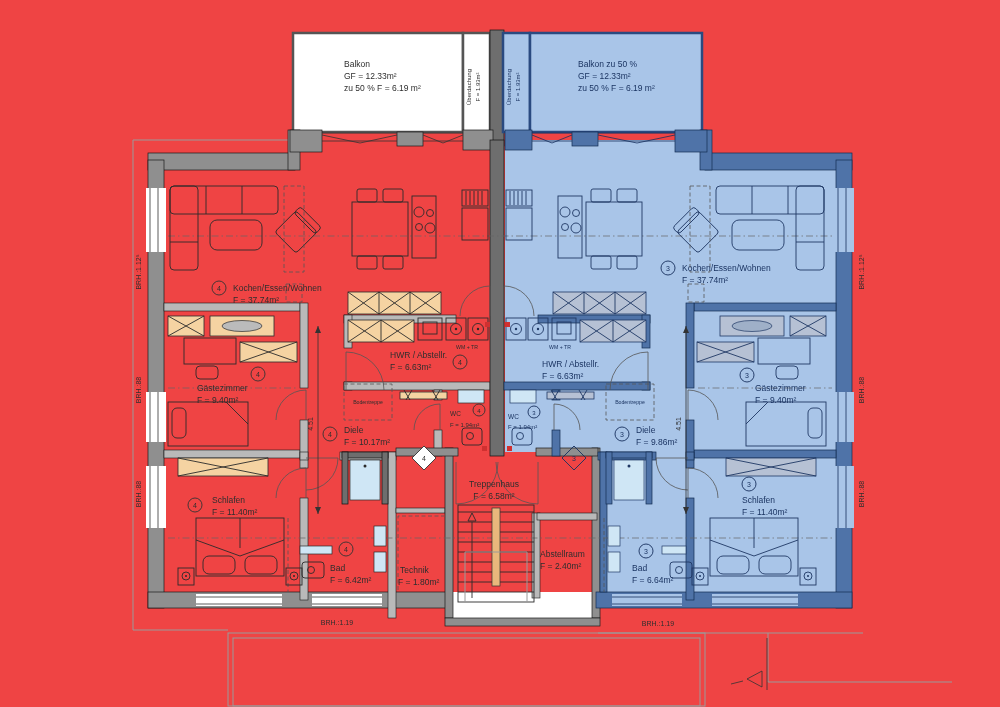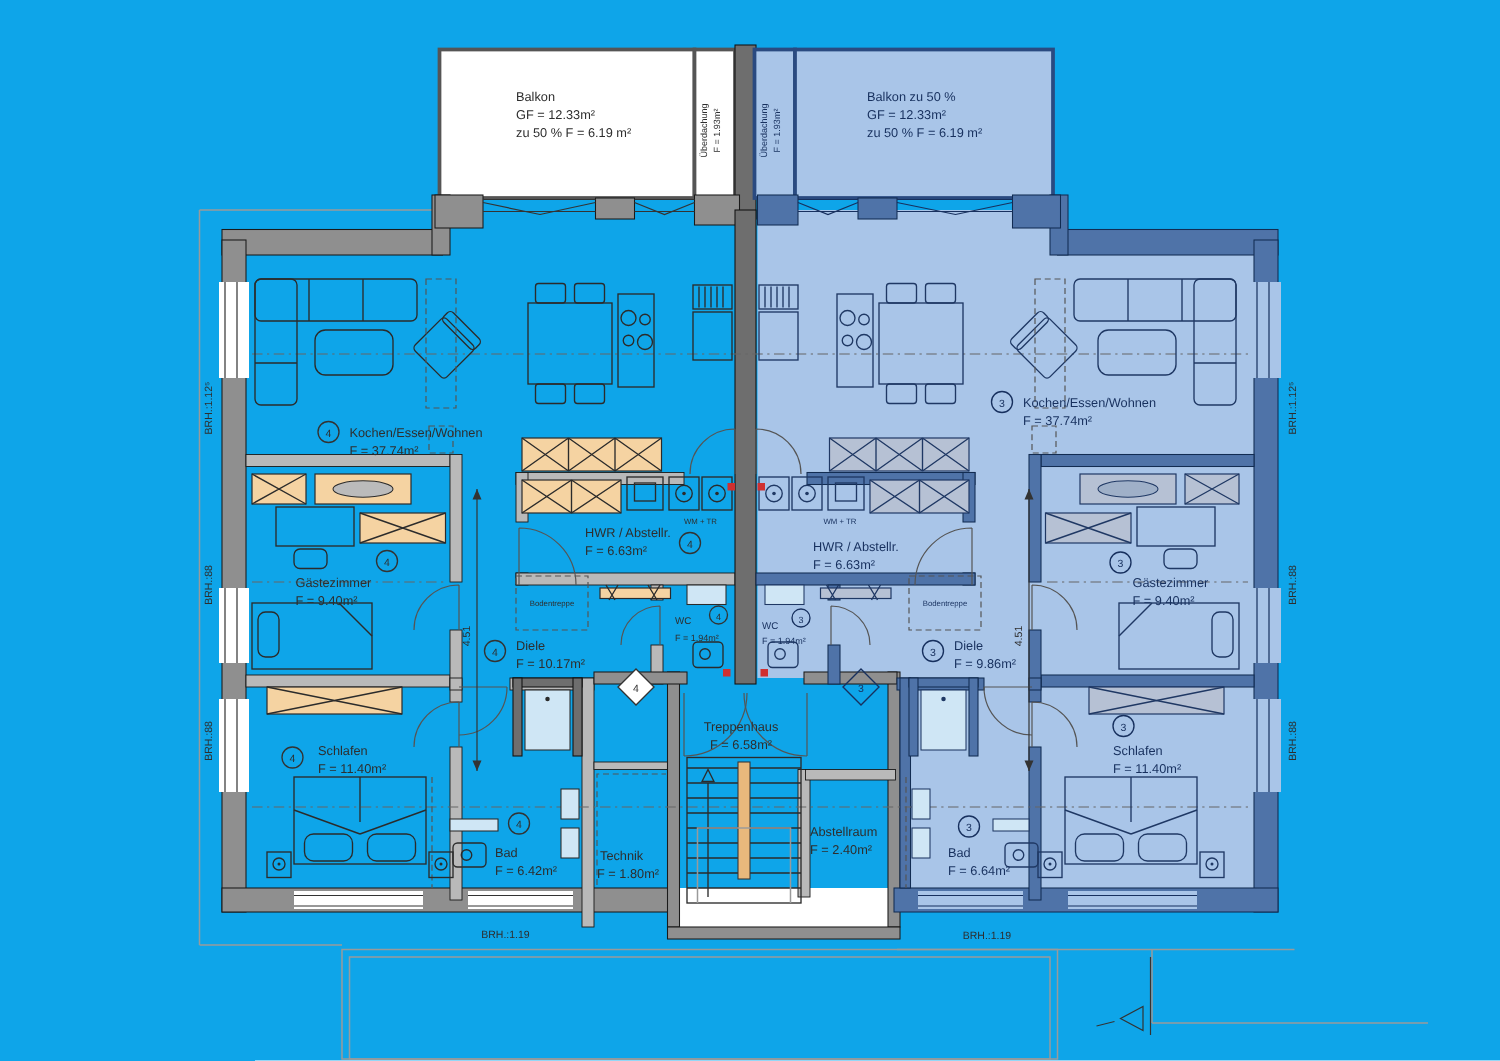--- a/index.html
+++ b/index.html
@@ -1,16 +1,16 @@
 <!DOCTYPE html>
 <html><head>
 <meta charset="utf-8">
 <style>
   html,body{margin:0;padding:0;background:#fff;}
-  #stage{width:1000px;height:707px;position:relative;background:#0ea5e9;}
+  #stage{width:1000px;height:707px;position:relative;background:#ef4444;}
   svg{font-family:"Liberation Sans",sans-serif;}
   text{fill:#2e2e2e;}
   .t8{font-size:8.5px;}
   .t7{font-size:7px;}
   .t65{font-size:6.5px;}
   .t6{font-size:6px;}
   .t5{font-size:5.2px;}
   .bl{fill:#17305e;}
   .mid{text-anchor:middle;}
   .wg{fill:#8f8f8f;stroke:#1a1a1a;stroke-width:0.7;}

